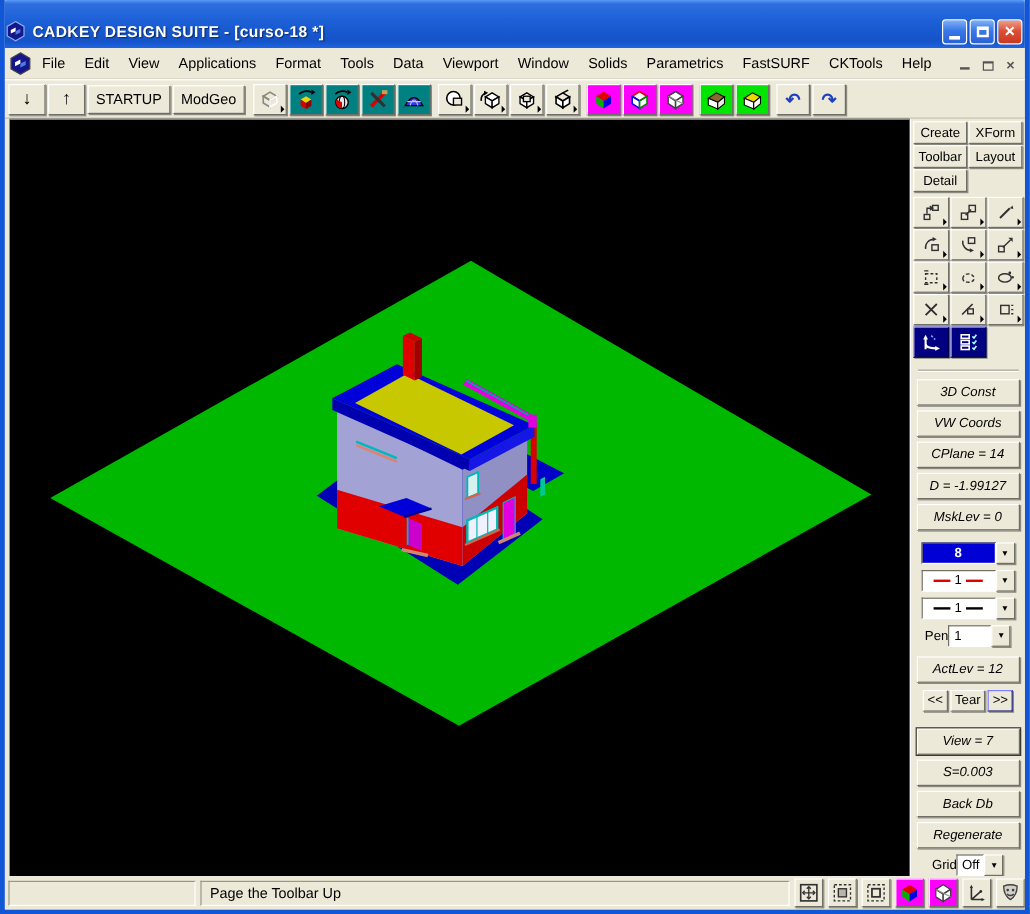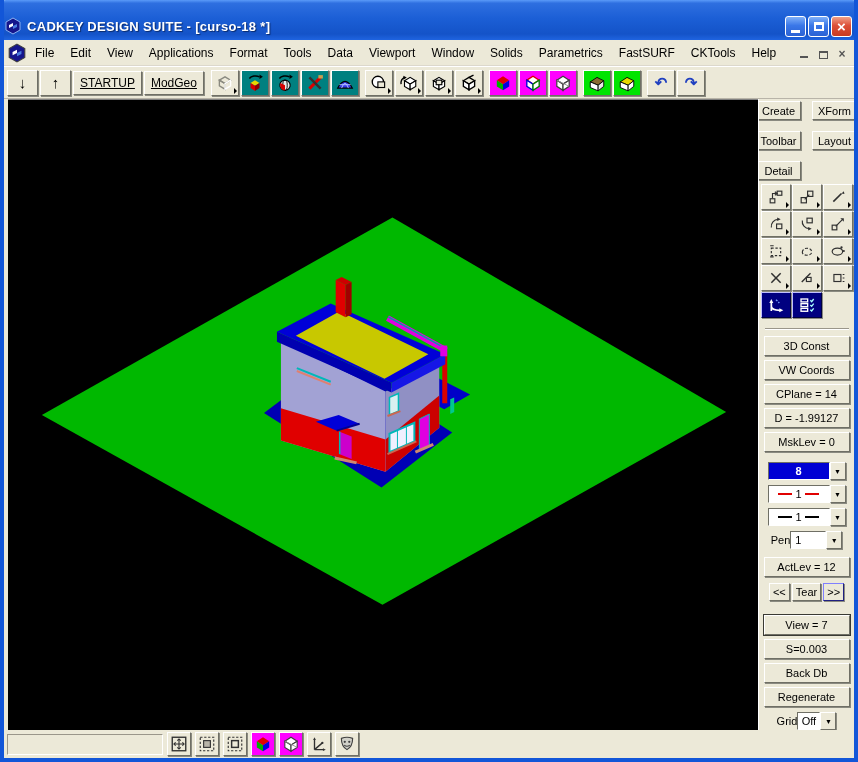--- a/index.html
+++ b/index.html
@@ -28,43 +28,43 @@
   .mdi{width:18px;height:16px;display:flex;align-items:flex-end;justify-content:center;margin-left:1px;}
   .mdi .bar{width:8px;height:2px;background:#555;margin-bottom:3px;}
   .mdi .box{width:9px;height:8px;border:1px solid #555;border-top:2px solid #555;margin-bottom:2px;box-sizing:border-box;background:#ece9d8;}
   .mdi .x{font-size:12px;font-weight:bold;color:#555;line-height:14px;}
   
   .toolbar{height:31px;flex:0 0 31px;display:flex;align-items:center;gap:2px;padding:0 3px;
     background:#ece9d8;border-top:1px solid #fff;border-bottom:1px solid #b8b4a8;}
   .btn3d{background:#ece9d8;border:1px solid;border-color:#fff #6f6f65 #6f6f65 #fff;
     box-shadow:1px 1px 0 #8a8a80;box-sizing:border-box;display:flex;align-items:center;
     justify-content:center;position:relative;}
-  .tb-txt{height:24px;padding:0 6px;font-size:12px;text-decoration:underline;}
+  .tb-txt{height:24px;padding:0 6px;font-size:12px;}
   .tb-ic{width:28px;height:26px;font-size:15px;font-weight:bold;}
   .tb-ic svg{display:block;}
   .bg-teal{background:#008080;}
   .bg-mag{background:#ff00ff;}
   .bg-grn{background:#00e400;}
   .fly::after{content:"";position:absolute;right:1px;bottom:1px;
     border-left:3px solid #000;border-top:3px solid transparent;border-bottom:3px solid transparent;}
   
   .main{flex:1;display:flex;min-height:0;padding-left:4px;background:#ece9d8;}
   .viewport{width:750px;flex:0 0 750px;background:#000;position:relative;border-top:1px solid #808080;}
   .viewport svg{position:absolute;inset:0;width:100%;height:100%;}
   
   .panel{flex:1;background:#ece9d8;border-left:1px solid #fff;display:flex;flex-direction:column;
     align-items:center;padding-top:2px;overflow:hidden;}
-  .mode-grid{display:grid;grid-template-columns:45px 45px;gap:11px;}
+  .mode-grid{display:grid;grid-template-columns:45px 45px;gap:1px;}
   .mode-btn{height:19px;font-size:11px;}
   .xgrid{display:grid;grid-template-columns:repeat(3,30px);gap:1px;margin-top:4px;}
   .xbtn{height:26px;}
   .xbtn svg{display:block;}
   .xbtn.active{background:#000080;border-color:#c0c0ff #000040 #000040 #c0c0ff;}
   .groove{width:84px;border-top:1px solid #9a968a;border-bottom:1px solid #fff;margin:10px 0 2px;}
-  .p-btn{width:86px;height:32px;font-size:11px;margin-top:4px;}
+  .p-btn{width:86px;height:32px;font-size:11px;margin-top:4px;font-style:italic;}
   .p-btn.default{outline:1px solid #3a3a34;}
   .combo{display:flex;align-items:center;margin-top:5px;}
   .field{height:18px;box-sizing:border-box;border:1px solid;border-color:#6f6f65 #fff #fff #6f6f65;
     background:#fff;display:flex;align-items:center;justify-content:center;font-size:11px;}
   .field.lvl{width:62px;background:#0000d4;color:#fff;font-weight:bold;}
   .field.line{width:62px;gap:3px;}
   .seg{width:14px;height:2px;display:inline-block;}
   .ar{width:16px;height:18px;font-size:7px;color:#000;}
   .plabel{font-size:11px;margin-right:0;}
   .tear-row{display:flex;gap:2px;margin-top:6px;}
@@ -476,20 +476,23 @@
         <div class="field" style="width:23px">Off</div>
         <div class="btn3d ar">
             <span>▼</span>
           </div>
       </div>
     </div>
   </div>
 
   <div class="statusbar">
     <div class="sunken s-left"></div>
+    <div class="sunken s-msg">
+      <span>Page the Toolbar Up</span>
+    </div>
     <div class="btn3d s-btn">
       <svg width="18" height="18" viewBox="0 0 16 16">
         <rect x="2" y="2" width="12" height="12" fill="none" stroke="#303030" stroke-width="1.2"></rect>
         <path d="M8,4 V12 M4,8 H12" stroke="#303030"></path>
         <path d="M6.5,5 L8,3.5 L9.5,5 M6.5,11 L8,12.5 L9.5,11 M5,6.5 L3.5,8 L5,9.5 M11,6.5 L12.5,8 L11,9.5" fill="none" stroke="#303030"></path>
       </svg>
     </div>
     <div class="btn3d s-btn">
       <svg width="18" height="18" viewBox="0 0 16 16">
         <rect x="2" y="2" width="12" height="12" fill="none" stroke="#303030" stroke-dasharray="2,1.5"></rect>

